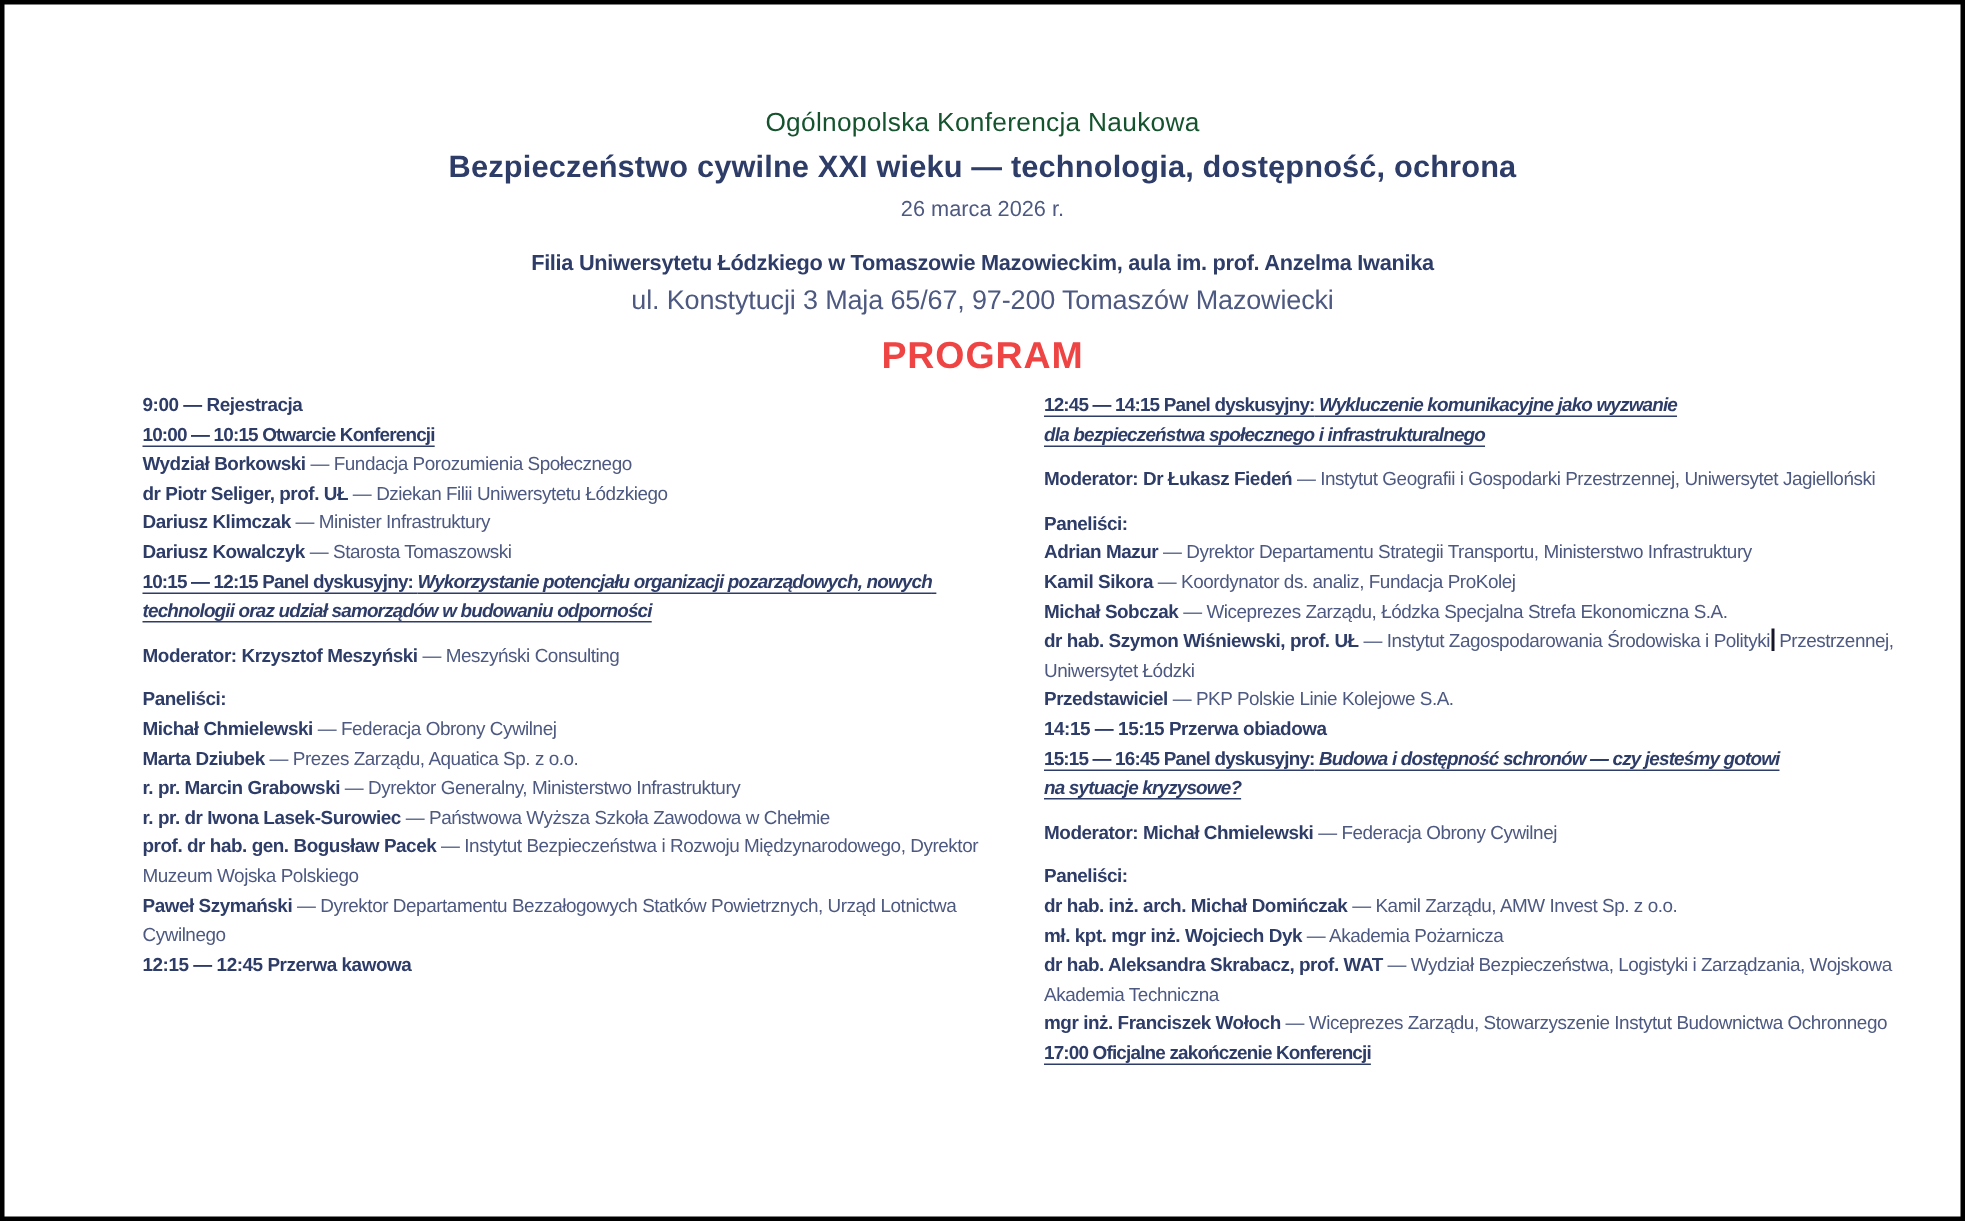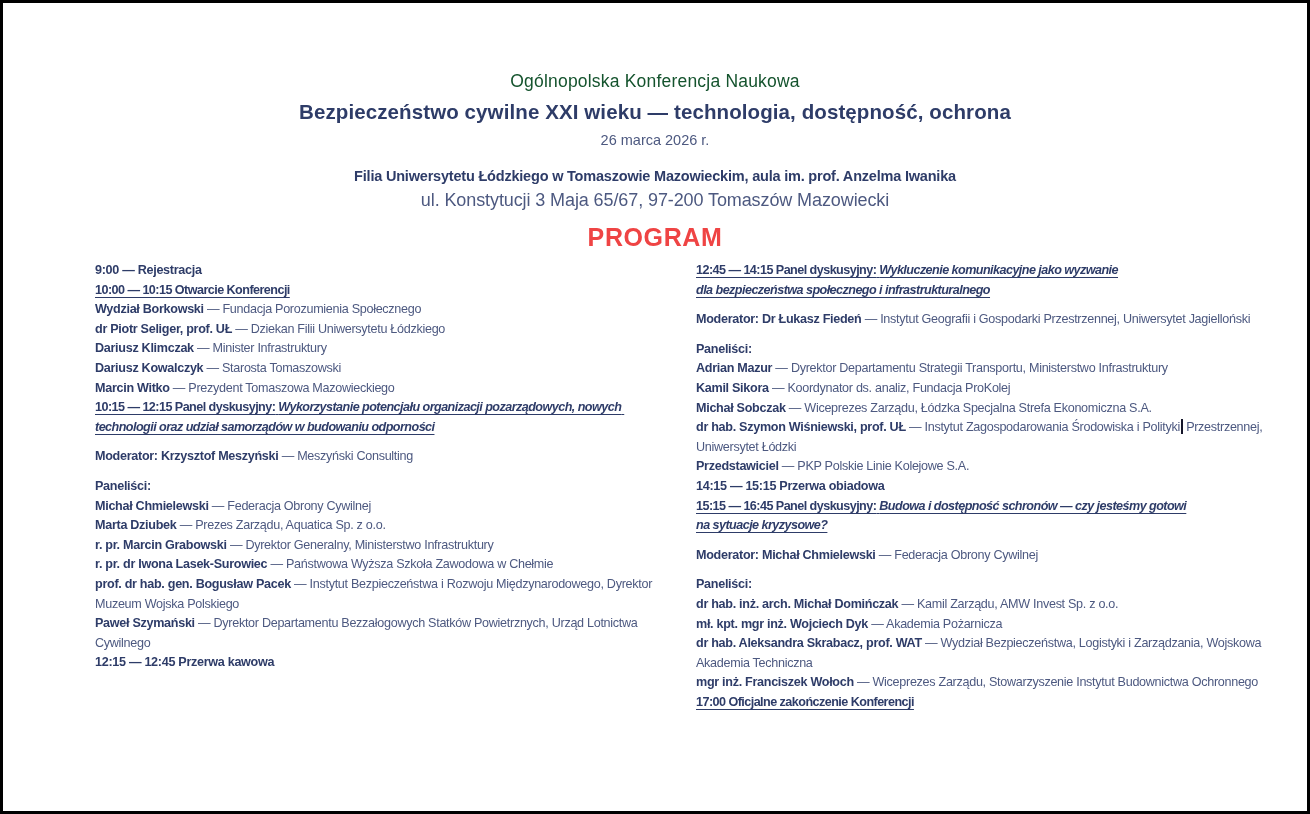--- a/index.html
+++ b/index.html
@@ -90,21 +90,20 @@
 
   <main class="columns">
     <section class="col" id="col-left">
         <p class="time-line blk">9:00 — Rejestracja</p>
         <p class="session-heading blk"><span class="session-time">10:00 — 10:15 Otwarcie Konferencji</span></p>
         <div class="blk flush">
           <p class="person-line"><span class="person-name">Wydział Borkowski</span> — <span class="person-role">Fundacja Porozumienia Społecznego</span></p>
           <p class="person-line"><span class="person-name">dr Piotr Seliger, prof. UŁ</span> — <span class="person-role">Dziekan Filii Uniwersytetu Łódzkiego</span></p>
           <p class="person-line"><span class="person-name">Dariusz Klimczak</span> — <span class="person-role">Minister Infrastruktury</span></p>
           <p class="person-line"><span class="person-name">Dariusz Kowalczyk</span> — <span class="person-role">Starosta Tomaszowski</span></p>
-          <p class="person-line"><span class="person-name">Marcin Witko</span> — <span class="person-role">Prezydent Tomaszowa Mazowieckiego</span></p>
         </div>
         <p class="session-heading blk"><span class="session-time">10:15 — 12:15 Panel dyskusyjny:</span> <span class="session-topic">Wykorzystanie potencjału organizacji pozarządowych, nowych technologii oraz udział samorządów w budowaniu odporności</span></p>
         <p class="moderator-line blk tight"><span class="moderator-name">Moderator: Krzysztof Meszyński</span> — <span class="moderator-role">Meszyński Consulting</span></p>
         <div class="blk tight">
           <p class="panelists-label">Paneliści:</p>
           <p class="person-line"><span class="person-name">Michał Chmielewski</span> — <span class="person-role">Federacja Obrony Cywilnej</span></p>
           <p class="person-line"><span class="person-name">Marta Dziubek</span> — <span class="person-role">Prezes Zarządu, Aquatica Sp. z o.o.</span></p>
           <p class="person-line"><span class="person-name">r. pr. Marcin Grabowski</span> — <span class="person-role">Dyrektor Generalny, Ministerstwo Infrastruktury</span></p>
           <p class="person-line"><span class="person-name">r. pr. dr Iwona Lasek-Surowiec</span> — <span class="person-role">Państwowa Wyższa Szkoła Zawodowa w Chełmie</span></p>
           <p class="person-line"><span class="person-name">prof. dr hab. gen. Bogusław Pacek</span> — <span class="person-role">Instytut Bezpieczeństwa i Rozwoju Międzynarodowego, Dyrektor Muzeum Wojska Polskiego</span></p>

